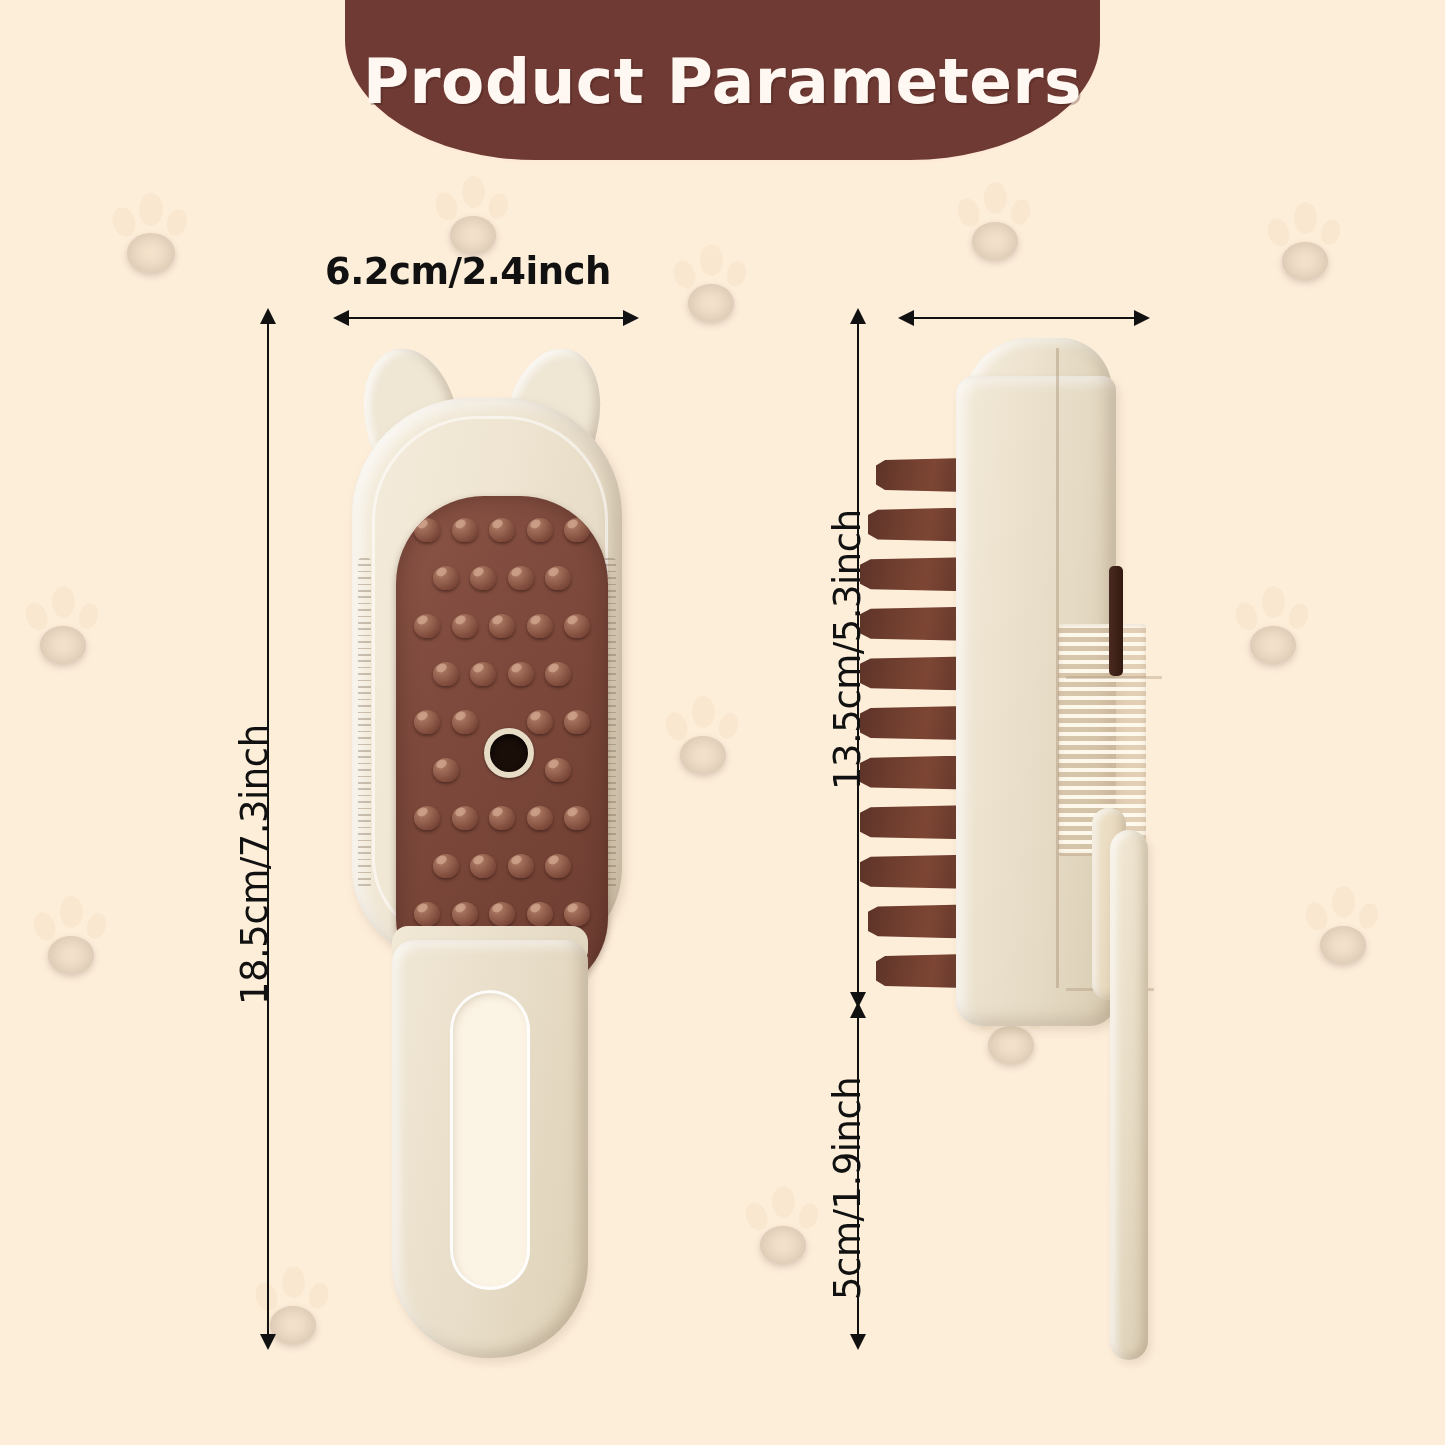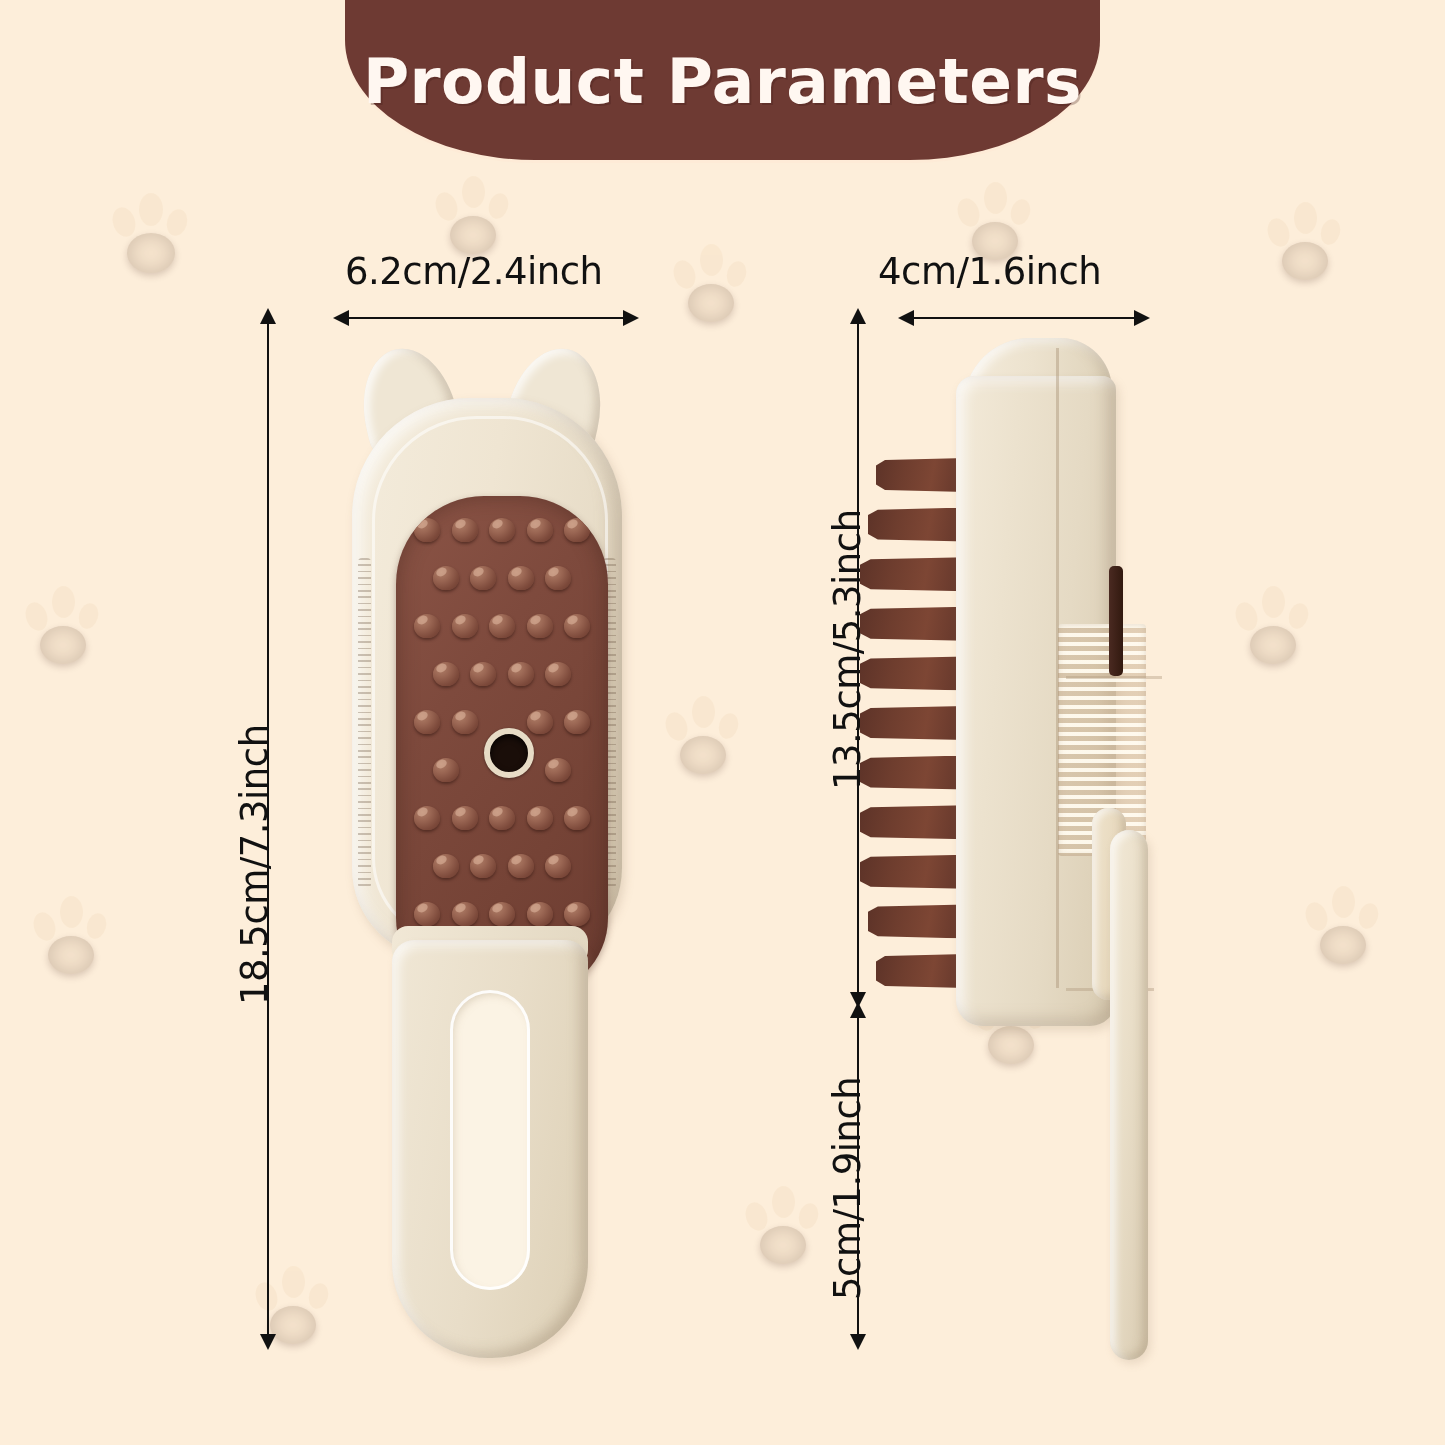--- a/index.html
+++ b/index.html
@@ -226,35 +226,34 @@
       <div class="t" style="left:32px;top:6px;width:23px;height:32px;"></div>
       <div class="t" style="left:59px;top:23px;width:19px;height:26px;transform:rotate(16deg);"></div>
       <div class="pad" style="left:20px;top:46px;width:46px;height:38px;"></div>
     </div>
   </div>
 
   <div class="banner">
     <div class="banner-title">Product Parameters</div>
   </div>
 
-  <div class="dimtext" style="left:345px;top:250px;">6.2cm/2.4inch</div>
+  <div class="dimtext" style="left:325px;top:250px;font-weight:bold;">6.2cm/2.4inch</div>
   <div class="harrow" style="left:333px;top:310px;width:306px;">
     <div class="head l"></div>
     <div class="shaft"></div>
     <div class="head r"></div>
   </div>
 
   <div class="dimtext vert" style="left:233px;top:1005px;">18.5cm/7.3inch</div>
   <div class="varrow" style="left:260px;top:308px;height:1042px;">
     <div class="head t"></div>
     <div class="shaft"></div>
     <div class="head b"></div>
   </div>
 
-  <div class="dimtext" style="left:878px;top:250px;">4cm/1.6inch</div>
   <div class="harrow" style="left:898px;top:310px;width:252px;">
     <div class="head l"></div>
     <div class="shaft"></div>
     <div class="head r"></div>
   </div>
 
   <div class="dimtext vert" style="left:826px;top:790px;">13.5cm/5.3inch</div>
   <div class="varrow" style="left:850px;top:308px;height:700px;">
     <div class="head t"></div>
     <div class="shaft"></div>

